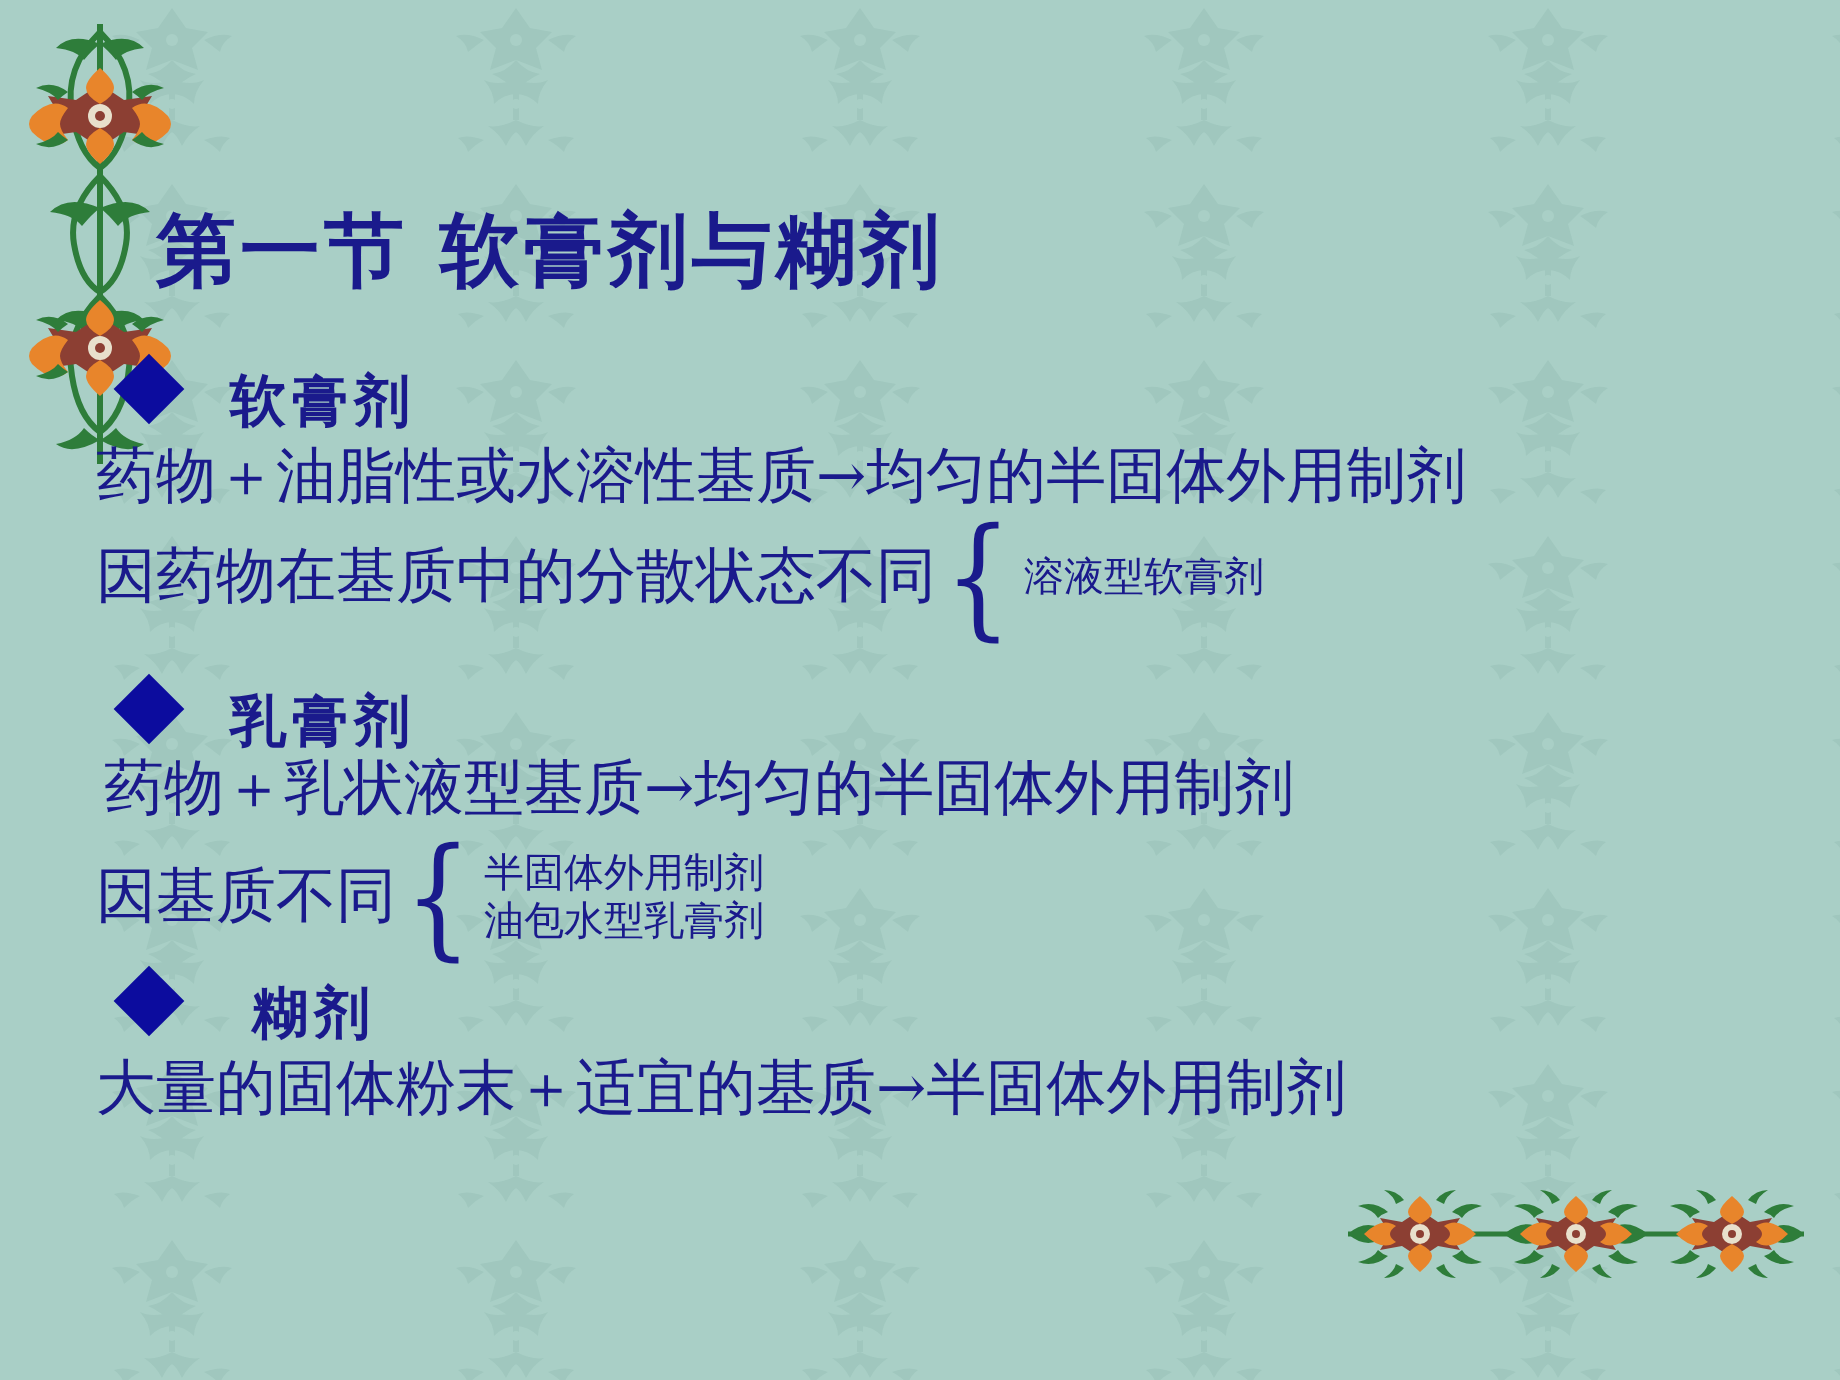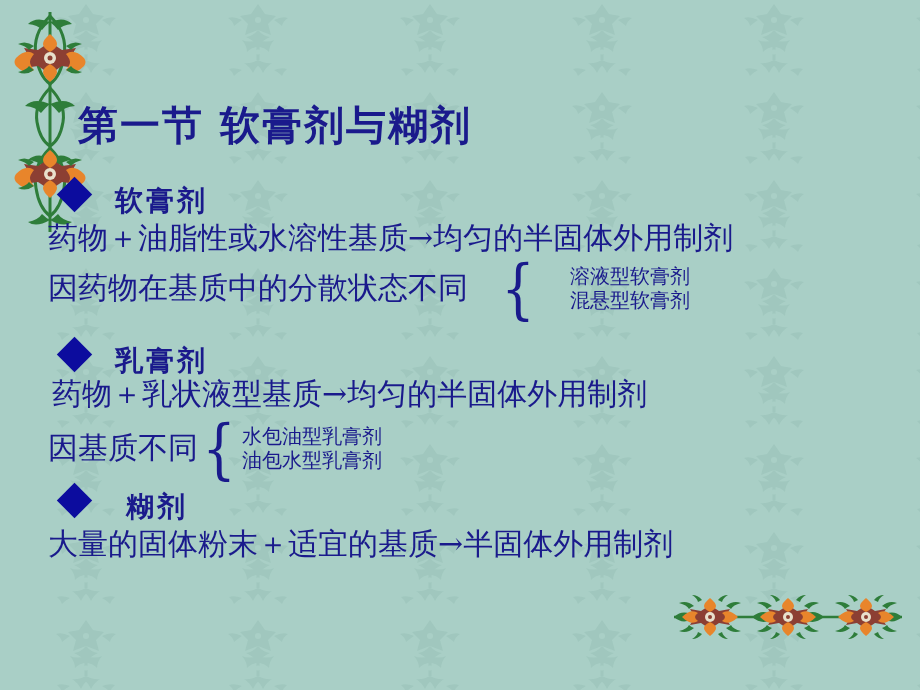--- a/index.html
+++ b/index.html
@@ -250,41 +250,40 @@
 
     <div class="title">第一节    软膏剂与糊剂</div>
 
     <div class="bullet-row" style="left:62px; top:182px;">
       <span class="diamond"></span>
       <span class="bullet-label">软膏剂</span>
     </div>
 
     <div class="body-line" style="left:48px; top:218px;">药物＋油脂性或水溶性基质→均匀的半固体外用制剂</div>
 
-    <div class="brace-group" style="left:48px; top:264px;gap:29px;">
+    <div class="brace-group" style="left:48px; top:264px;">
       <span class="brace-lead">因药物在基质中的分散状态不同</span>
       <span class="brace-mark">{</span>
       <span class="brace-items">
         <span class="brace-item">溶液型软膏剂</span>
-        <span class="brace-item">混悬型软膏剂</span>
       </span>
     </div>
 
     <div class="bullet-row" style="left:62px; top:342px;">
       <span class="diamond"></span>
       <span class="bullet-label">乳膏剂</span>
     </div>
 
     <div class="body-line" style="left:52px; top:374px;">药物＋乳状液型基质→均匀的半固体外用制剂</div>
 
     <div class="brace-group" style="left:48px; top:424px;">
       <span class="brace-lead">因基质不同</span>
       <span class="brace-mark">{</span>
       <span class="brace-items">
-        <span class="brace-item">水包油型乳膏剂</span>
+        <span class="brace-item">半固体外用制剂</span>
         <span class="brace-item">油包水型乳膏剂</span>
       </span>
     </div>
 
     <div class="bullet-row" style="left:62px; top:488px;gap:11px;">
       <span class="diamond"></span>
       <span class="bullet-label">糊剂</span>
     </div>
 
     <div class="body-line" style="left:48px; top:524px;">大量的固体粉末＋适宜的基质→半固体外用制剂</div>

